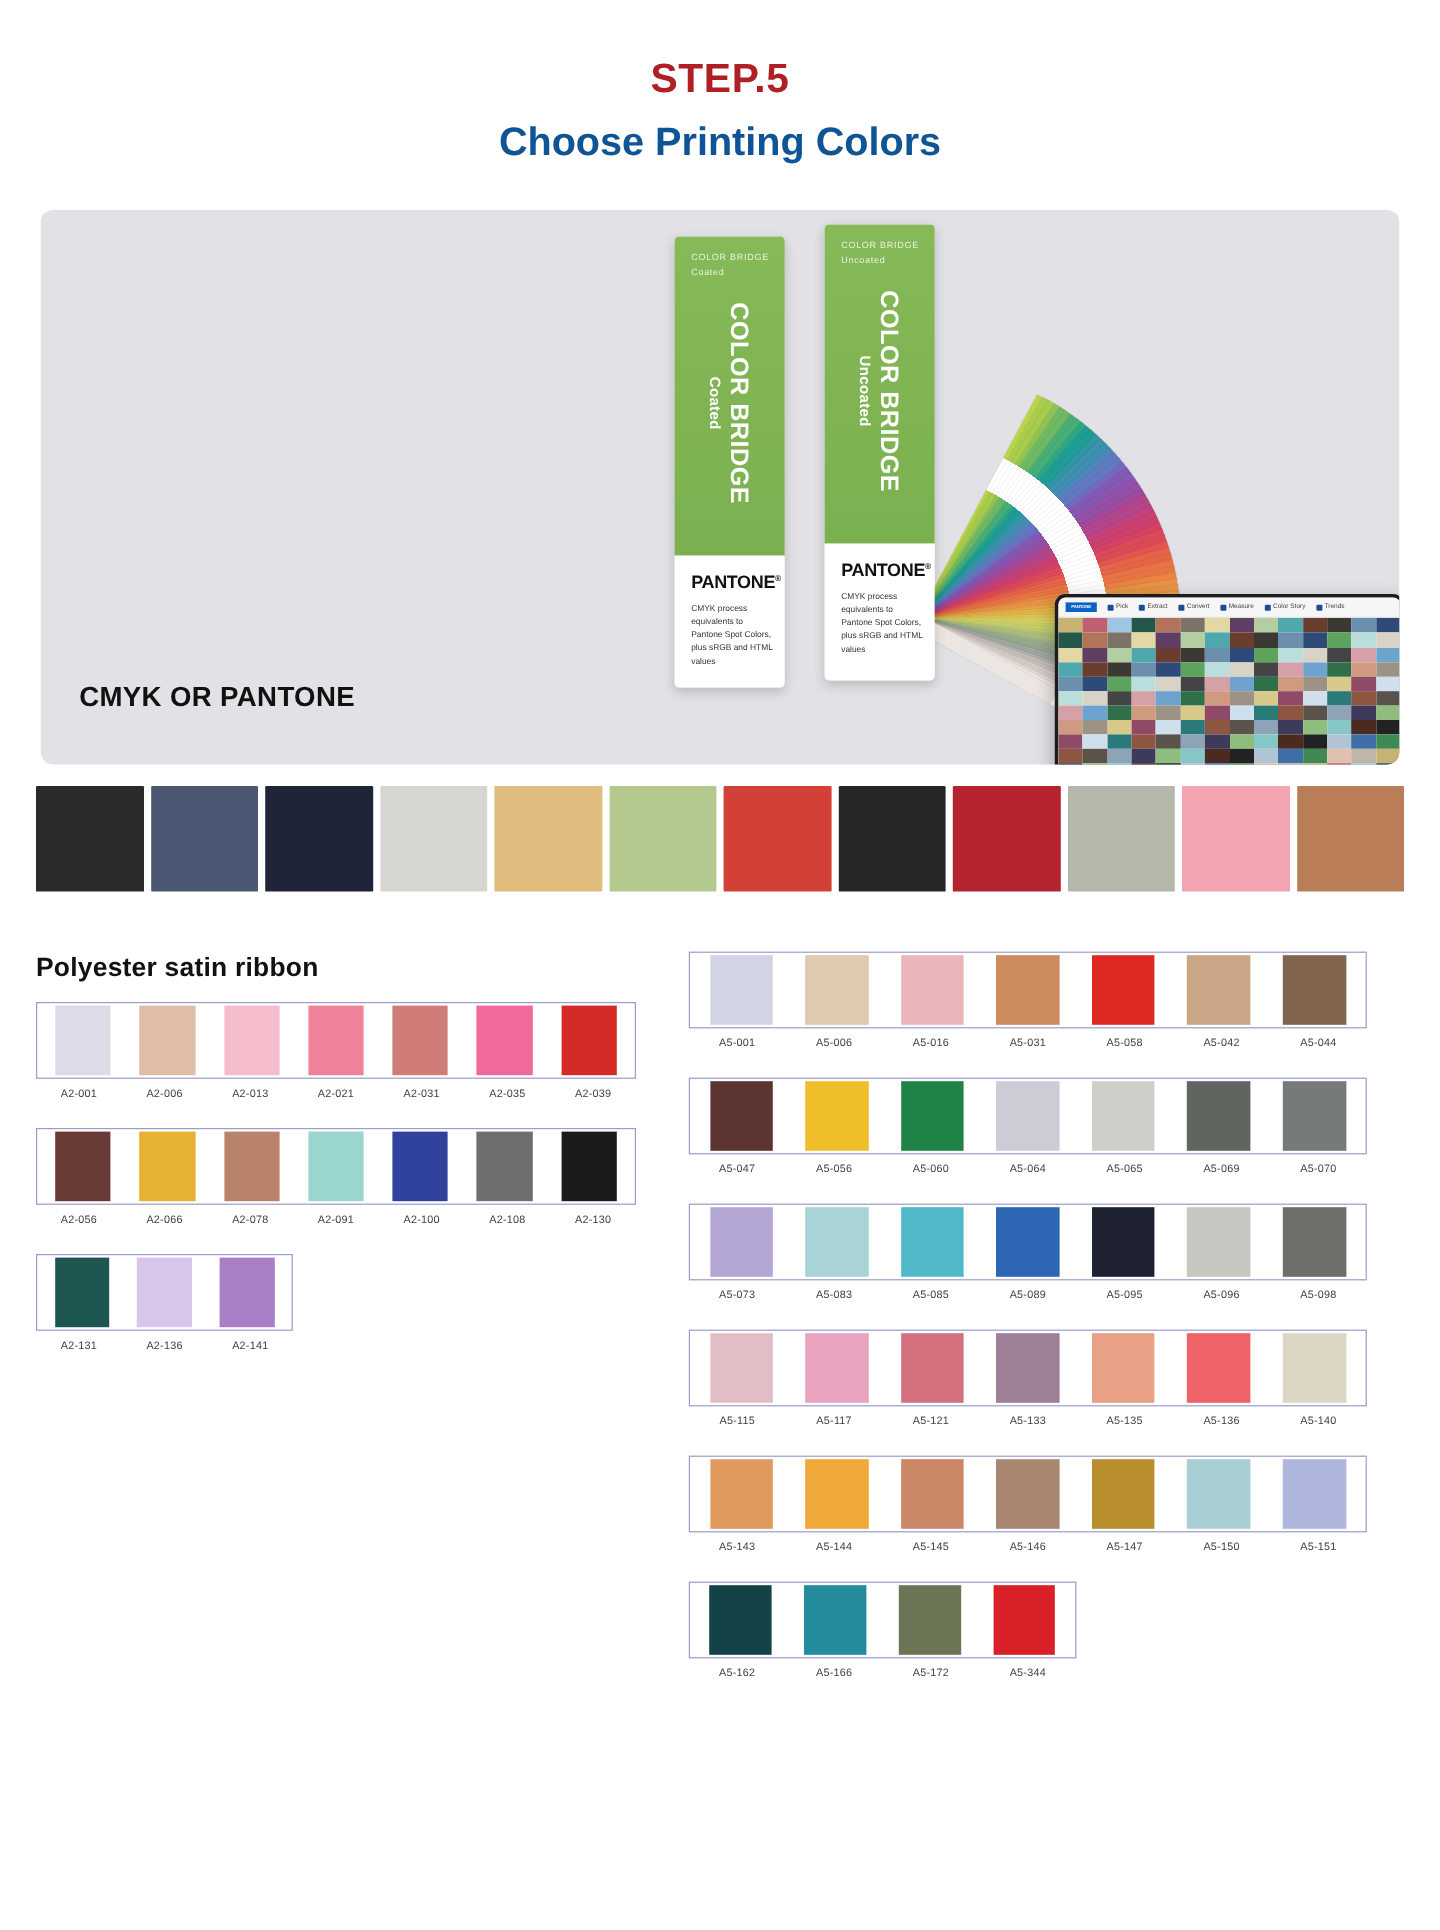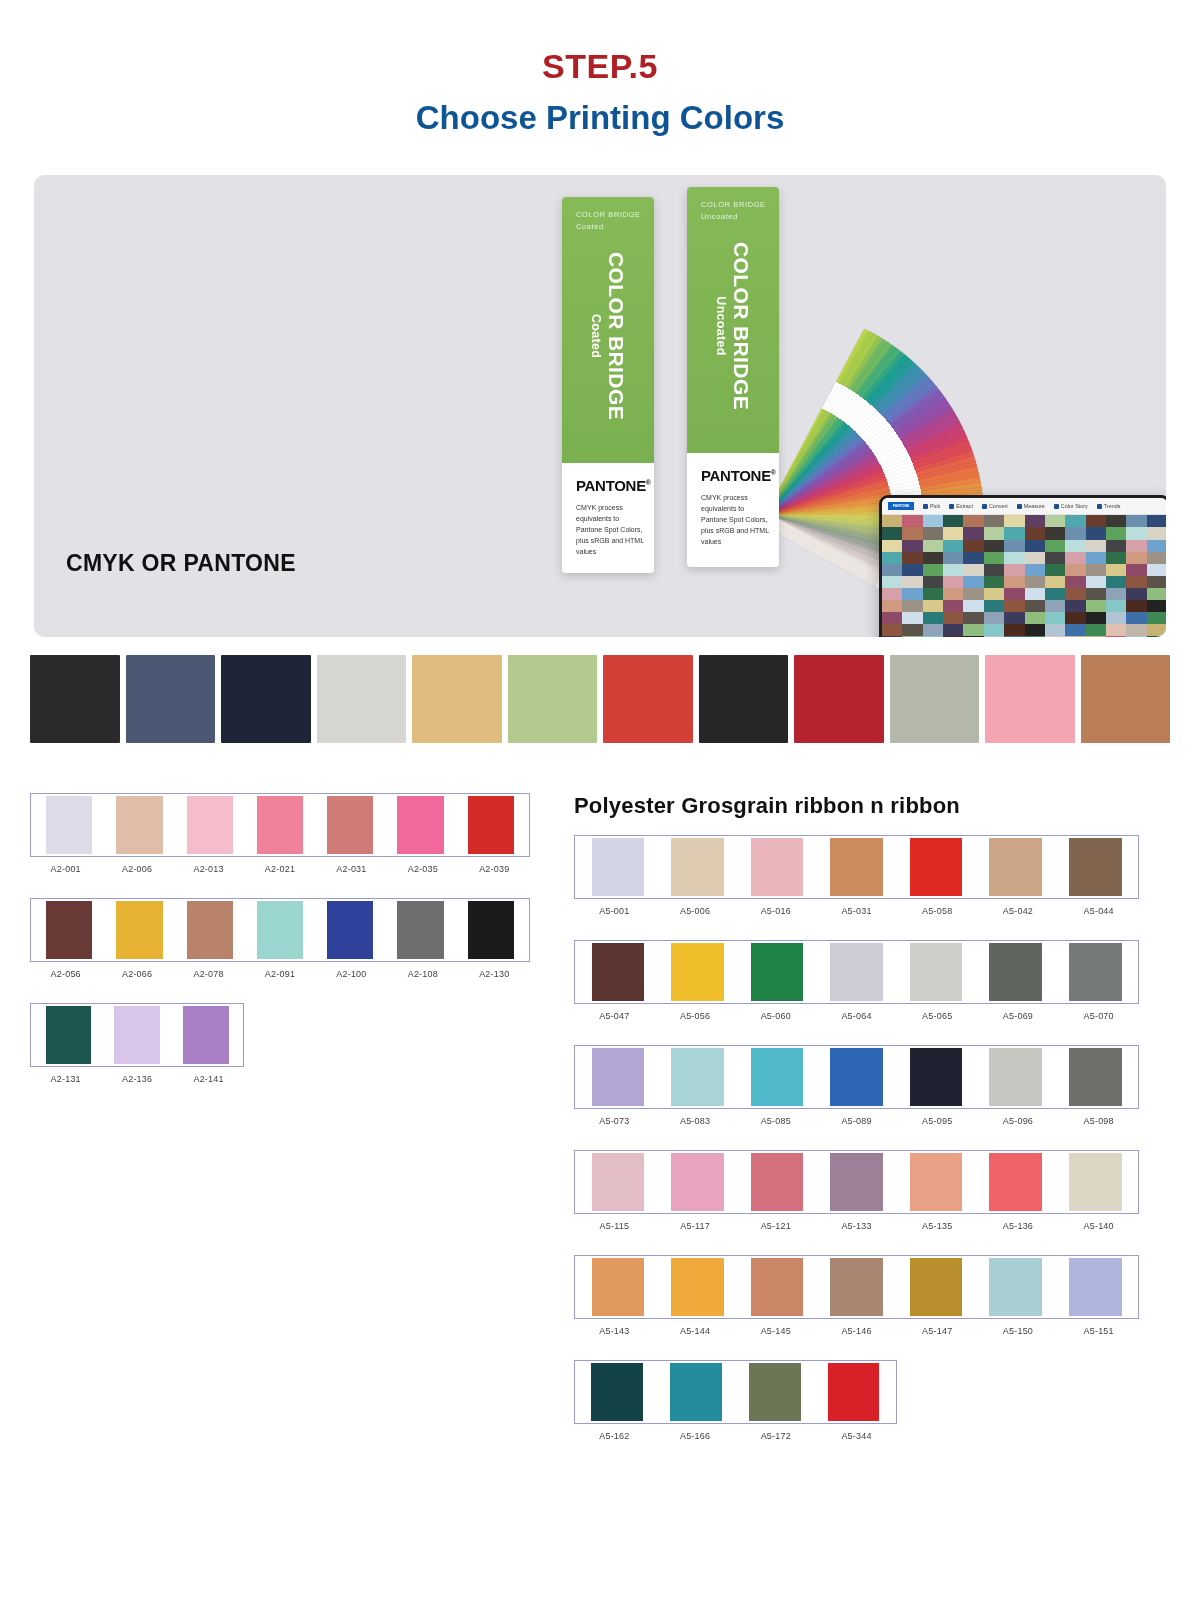--- a/index.html
+++ b/index.html
@@ -18,21 +18,21 @@
   .sub-title{
     text-align:center;font-size:33px;font-weight:bold;
     color:#0f5596;margin:0;padding-top:14px;line-height:1.15;
   }
 
   
   .hero{
     position:relative;margin:38px 34px 0 34px;height:462px;
     background:#e2e2e6;border-radius:10px;overflow:hidden;
   }
-  .hero-text{position:absolute;left:32px;bottom:44px;z-index:6;}
+  .hero-text{position:absolute;left:32px;bottom:27px;z-index:6;}
   .hero-h{font-size:23px;font-weight:bold;color:#111;letter-spacing:.3px;margin-bottom:16px;}
   .hero-p{font-size:21px;color:#1b1b1b;line-height:1.42;font-weight:400;}
 
   
   .deck{position:absolute;border-radius:4px;overflow:hidden;z-index:4;
         box-shadow:0 3px 10px rgba(0,0,0,.18);}
   .deck .green{background:#7cb24f;background:linear-gradient(180deg,#86b957 0%,#7bb050 100%);
         position:relative;height:266px;}
   .deck .white{background:#fff;height:100%;position:relative;}
   .deck-top{position:absolute;top:12px;left:14px;color:#e8f3dd;font-size:7.5px;letter-spacing:.6px;line-height:1.5;}
@@ -434,20 +434,21 @@
         <div class="cap"></div>
       </div>
       <div class="paper">
         <div class="chip" style="background:#b97d58"></div>
         <div class="cap"></div>
       </div>
     </div>
 
   <div class="ribbons">
     <div class="rib-col left">
+      <div class="rib-title">Polyester satin ribbon</div>
       <div id="satin-rows">
           <div class="rib-row">
             <div class="rib-strip">
               <div class="rib-cell">
                 <span style="background:#dcdce8"></span>
               </div>
               <div class="rib-cell">
                 <span style="background:#dfbda8"></span>
               </div>
               <div class="rib-cell">
@@ -524,21 +525,20 @@
             </div>
             <div class="rib-caps" style="width: 42.8571%;">
               <div>A2-131</div>
               <div>A2-136</div>
               <div>A2-141</div>
             </div>
           </div>
         </div>
     </div>
     <div class="rib-col right">
-      <div class="rib-title">Polyester Grosgrain ribbon n ribbon</div>
       <div id="gros-rows">
           <div class="rib-row">
             <div class="rib-strip">
               <div class="rib-cell">
                 <span style="background:#d2d3e4"></span>
               </div>
               <div class="rib-cell">
                 <span style="background:#ddcab0"></span>
               </div>
               <div class="rib-cell">

